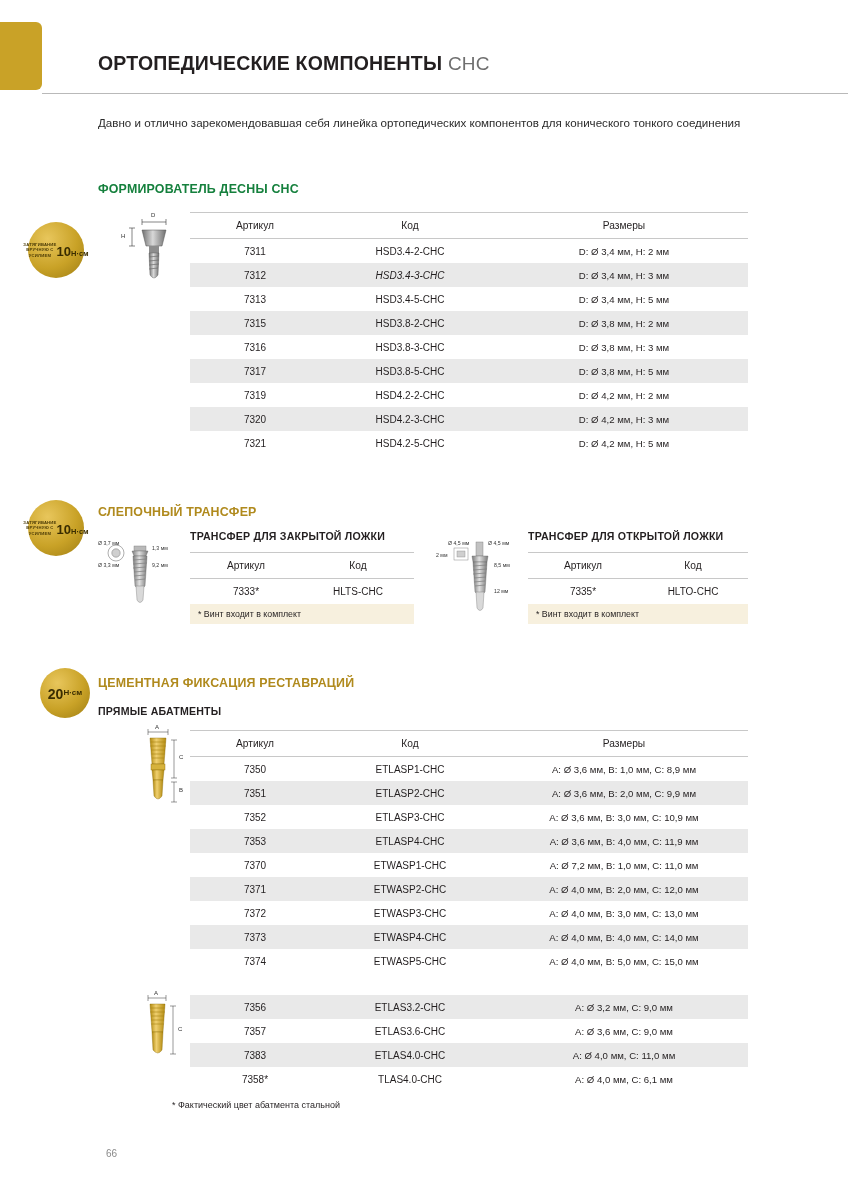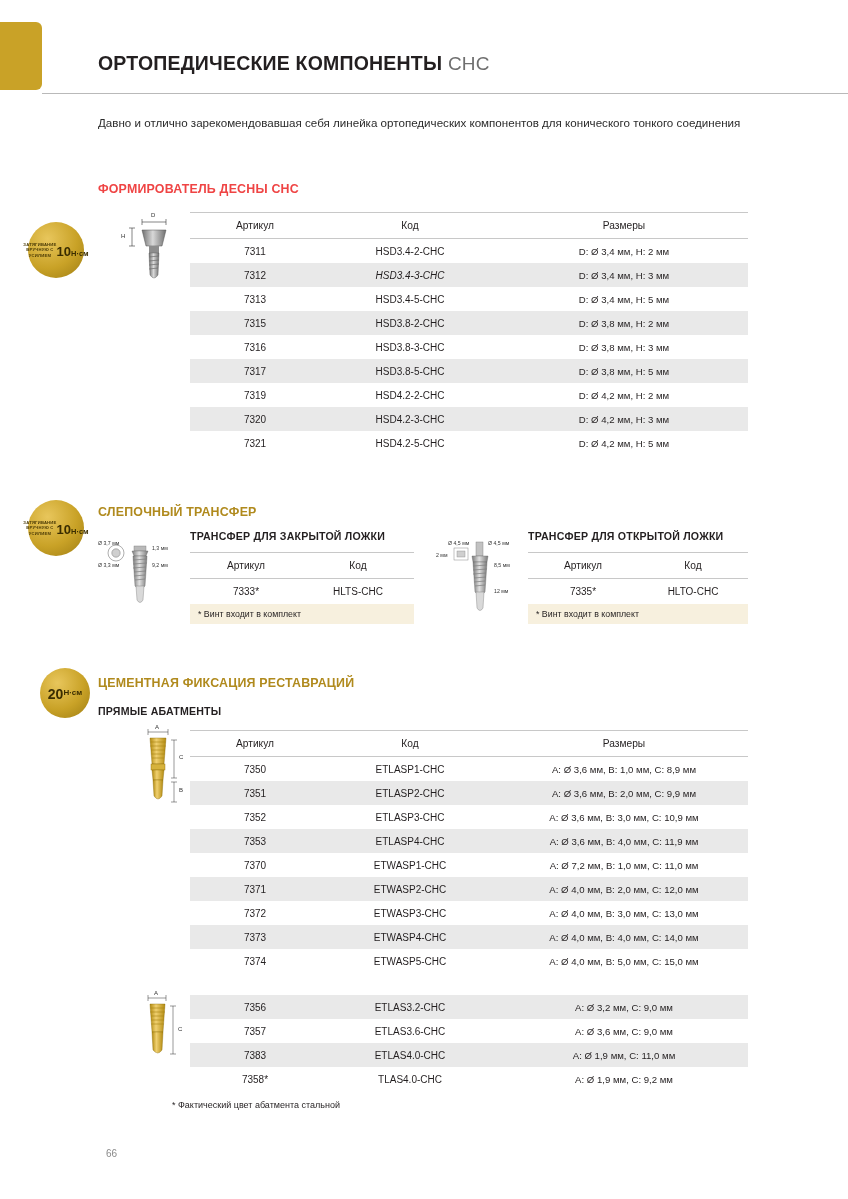--- a/index.html
+++ b/index.html
@@ -41,21 +41,21 @@
   .intro {
     position: absolute; left: 98px; top: 115px; width: 660px;
     font-size: 11.6px; line-height: 1.45; color: #2b2b2b;
   }
 
   
   .sect-title {
     position: absolute;
     font-size: 12.4px; font-weight: bold;
     letter-spacing: .2px;
-    color: #ef4444;
+    color: #15803d;
   }
   .sect-title.gold { color: #b08a1d; }
   .sub-title {
     position: absolute;
     font-size: 10.6px; font-weight: bold; color: #231f20;
     letter-spacing: .2px;
   }
 
   
   .badge {
@@ -471,25 +471,25 @@
         <td class="dim" style="width: 248px;">A: Ø 3,2 мм, C: 9,0 мм</td>
       </tr>
       <tr class="row">
         <td class="art" style="width: 130px;">7357</td>
         <td class="code" style="width: 180px;">ETLAS3.6-CHC</td>
         <td class="dim" style="width: 248px;">A: Ø 3,6 мм, C: 9,0 мм</td>
       </tr>
       <tr class="alt">
         <td class="art" style="width: 130px;">7383</td>
         <td class="code" style="width: 180px;">ETLAS4.0-CHC</td>
-        <td class="dim" style="width: 248px;">A: Ø 1,9 мм, C: 11,0 мм</td>
+        <td class="dim" style="width: 248px;">A: Ø 4,0 мм, C: 11,0 мм</td>
       </tr>
       <tr class="row">
         <td class="art" style="width: 130px;">7358*</td>
         <td class="code" style="width: 180px;">TLAS4.0-CHC</td>
-        <td class="dim" style="width: 248px;">A: Ø 1,9 мм, C: 9,2 мм</td>
+        <td class="dim" style="width: 248px;">A: Ø 4,0 мм, C: 6,1 мм</td>
       </tr>
     </tbody>
 </table>
 
 <div class="footnote" style="left:172px; top:1100px;">* Фактический цвет абатмента стальной</div>
 
 <div class="page-num">66</div>
 
 </body></html>

